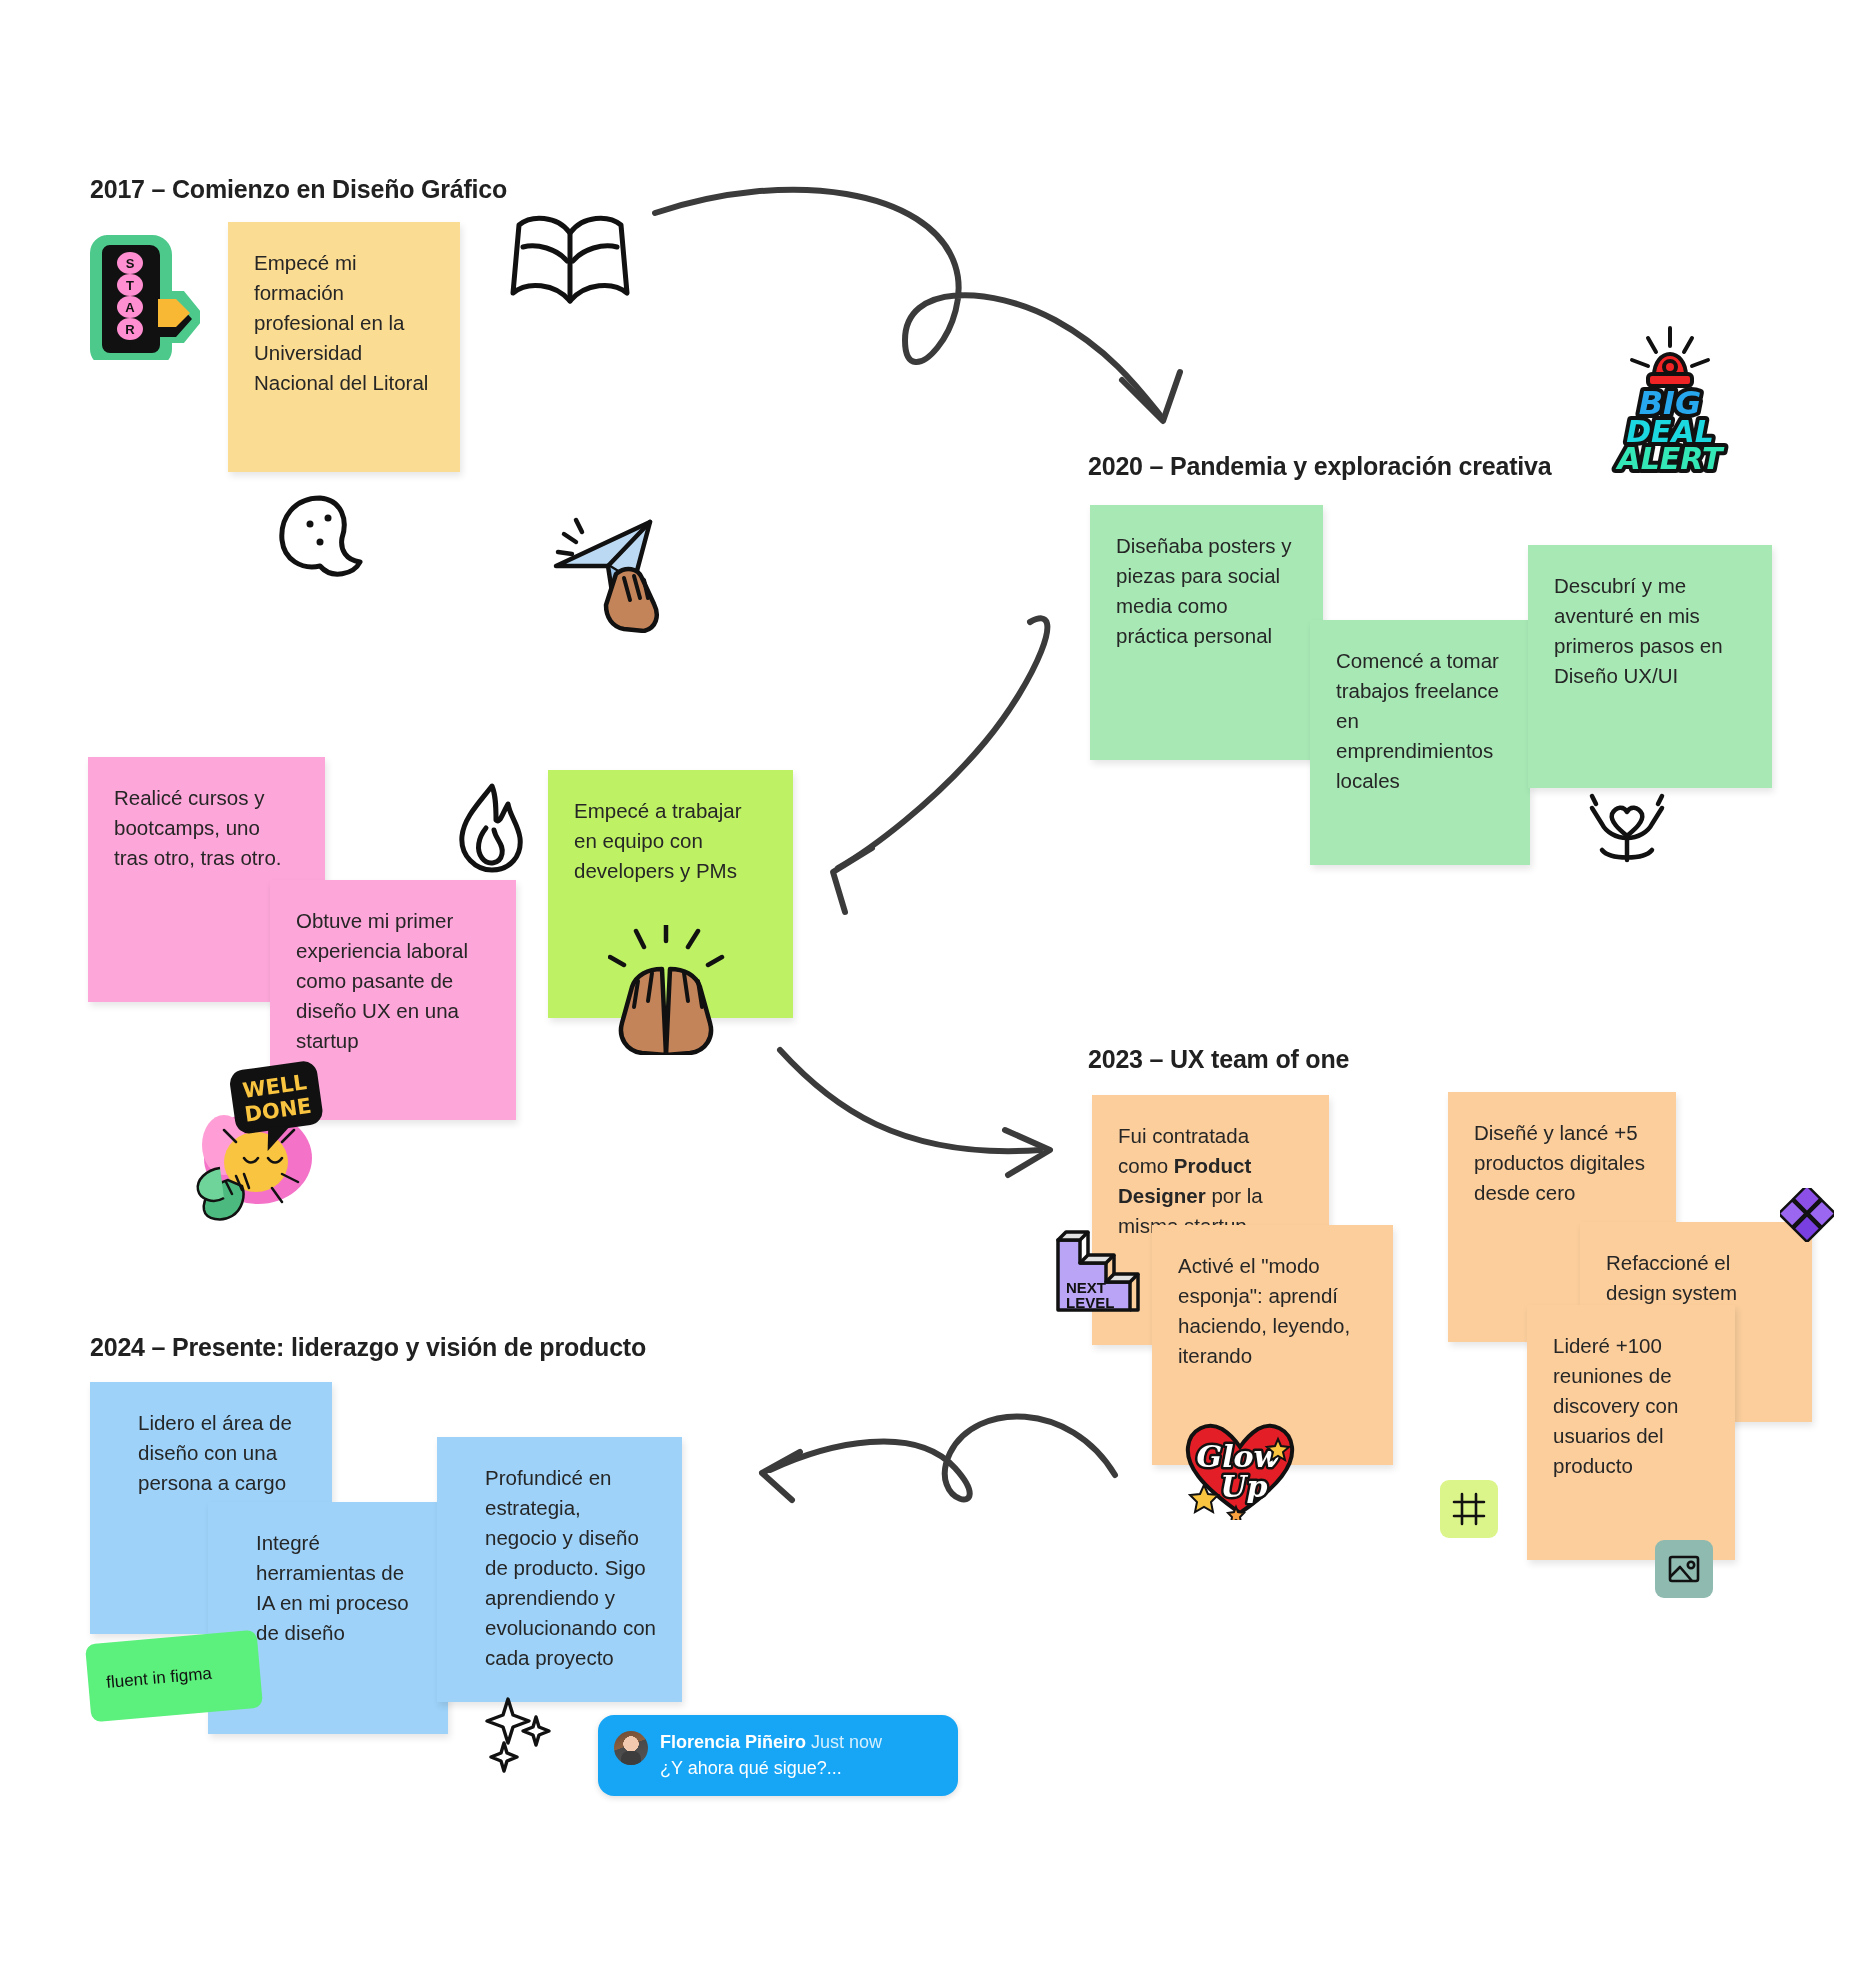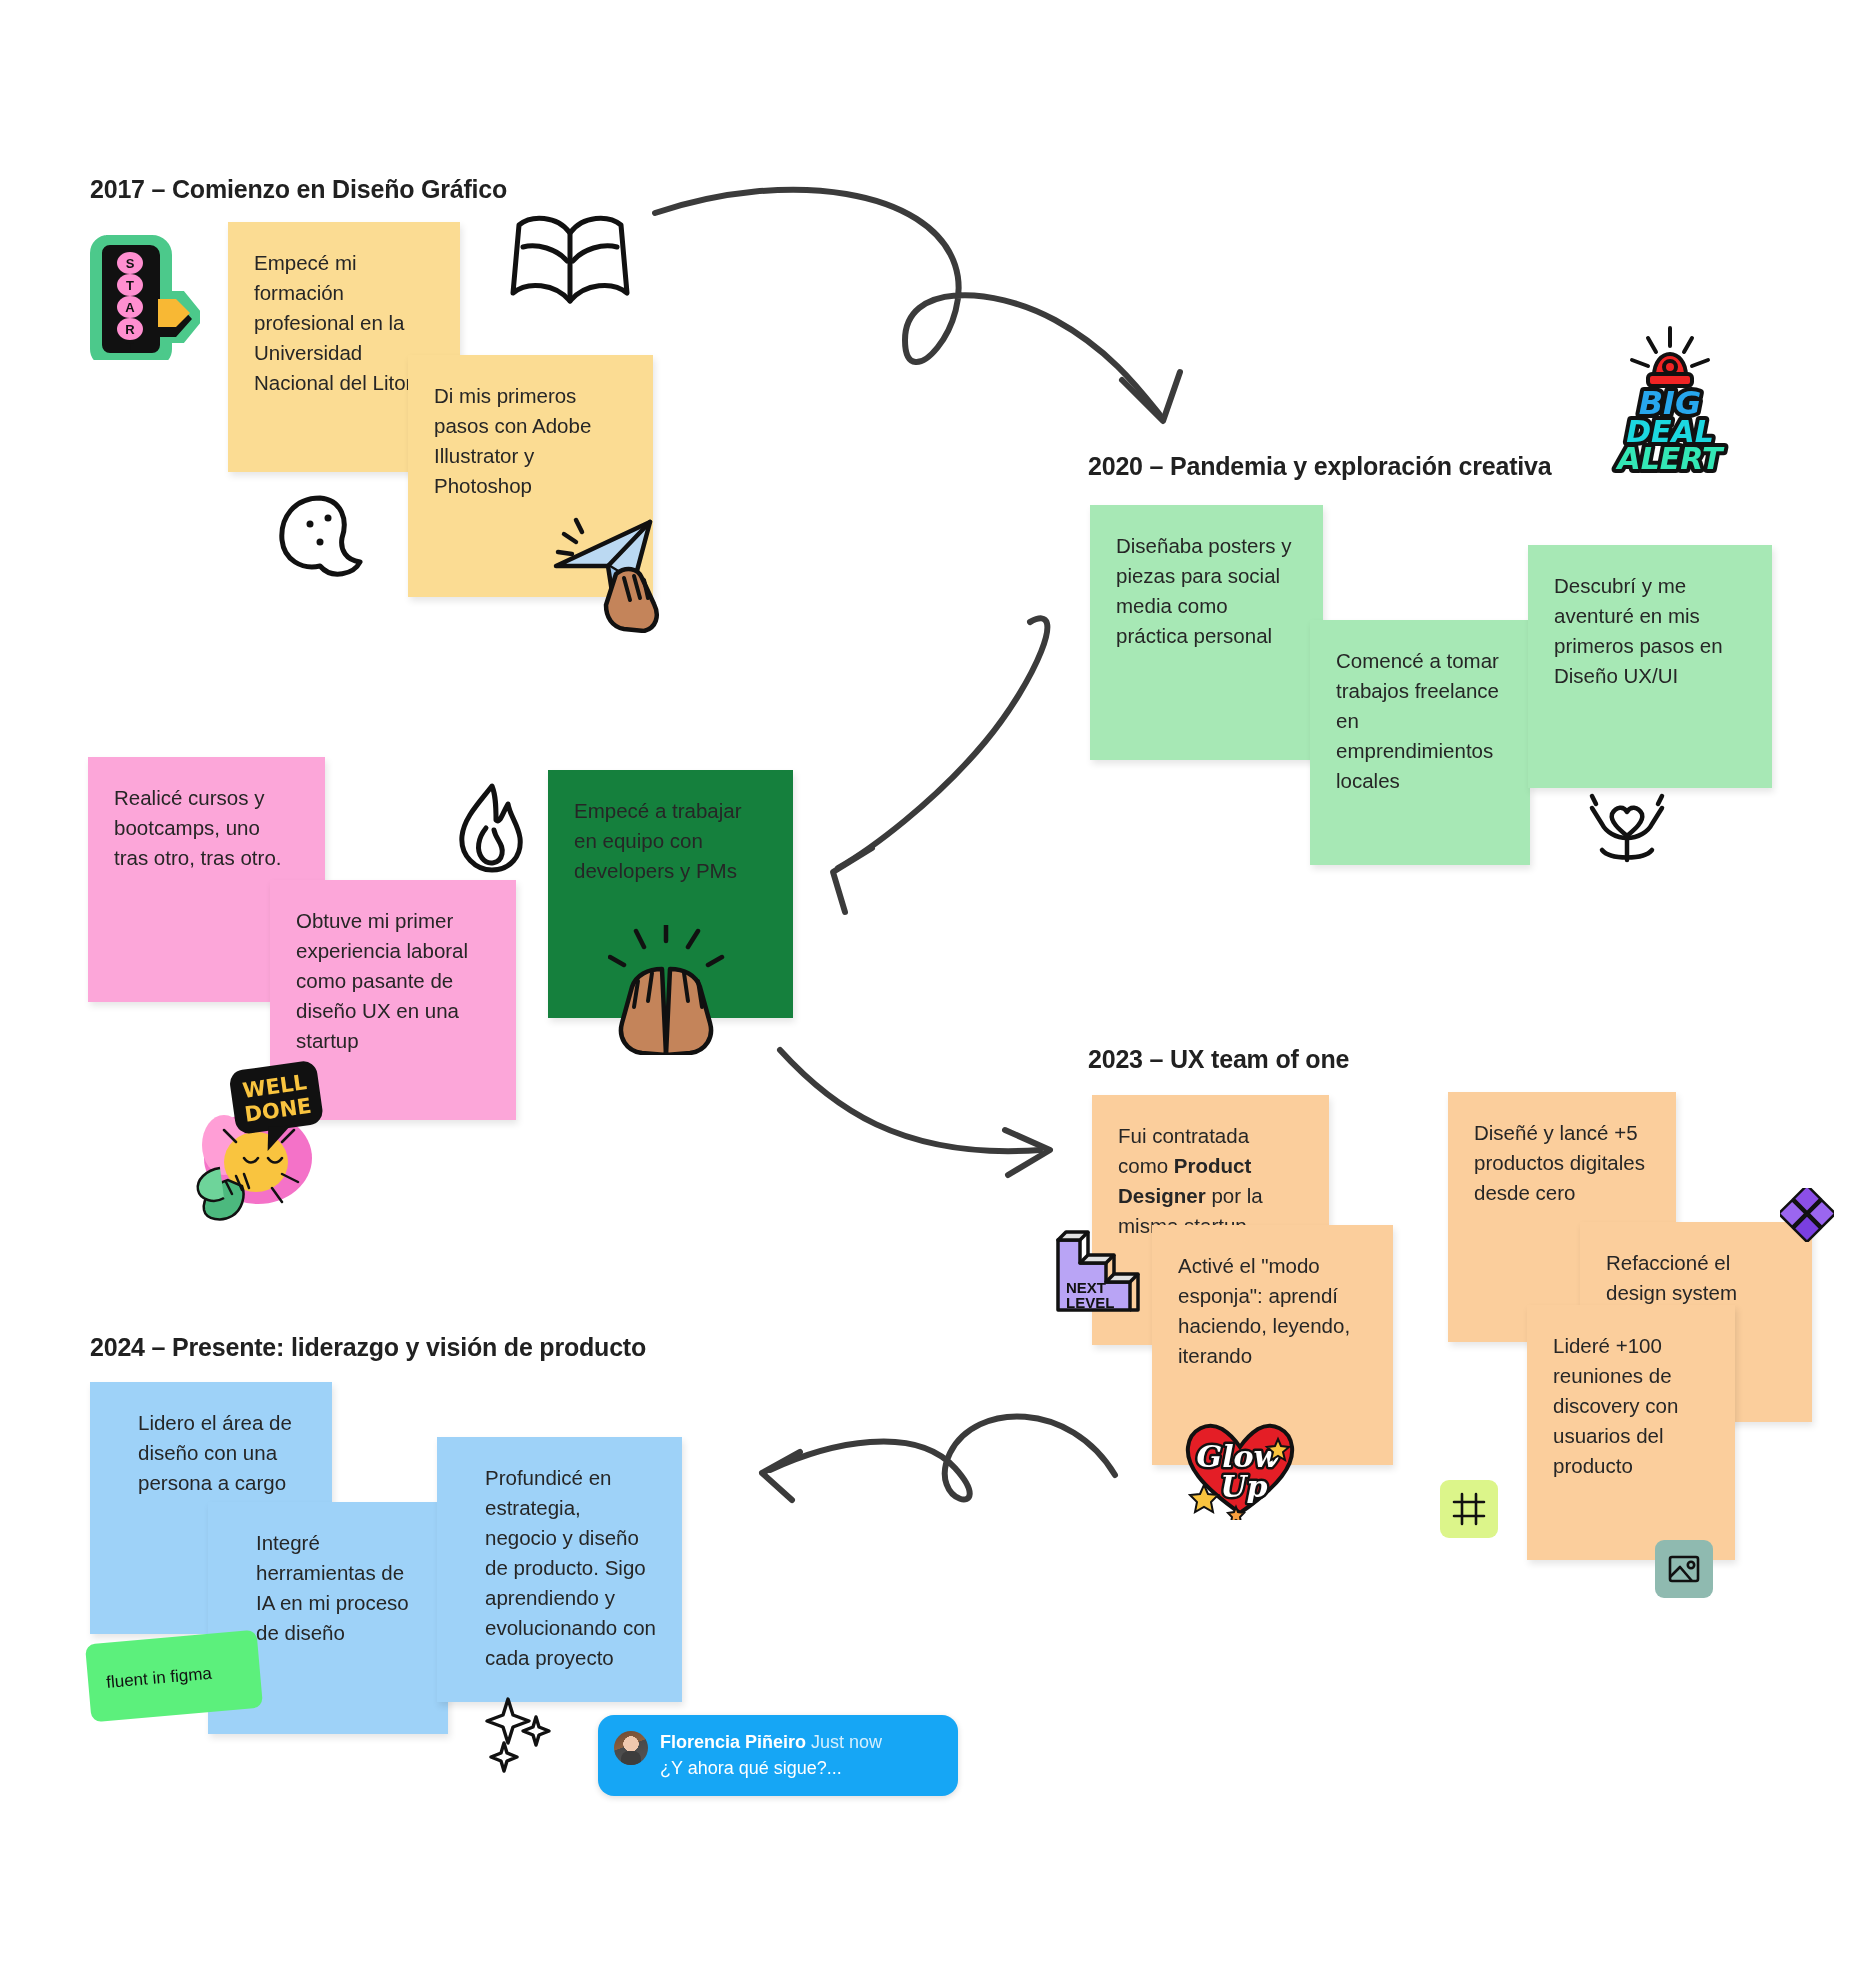--- a/index.html
+++ b/index.html
@@ -35,21 +35,21 @@
     padding: 26px 26px 20px 26px;
     font-size: 20.5px;
     line-height: 30px;
     color: #262626;
     box-shadow: 2px 4px 7px rgba(0,0,0,0.10);
   }
   .note b { font-weight: 700; }
   .note.yellow { background: #FBDC93; }
   .note.green  { background: #A7E8B5; }
   .note.pink   { background: #FCA6D9; }
-  .note.pink2  { background: #15803d; }
+  .note.pink2  { background: #bef264; }
   .note.orange { background: #FBCE9C; }
   .note.blue   { background: #9ED2F8; padding-left: 48px; }
 
   
   #arrows {
     position: absolute;
     left: 0; top: 0;
     width: 1876px; height: 1981px;
     pointer-events: none;
   }
@@ -160,23 +160,20 @@
           <text x="42" y="65">T</text>
         <text x="42" y="87">A</text>
           <text x="42" y="109">R</text>
       </g>
       <text x="42" y="126" fill="#111" font-family="Liberation Sans, sans-serif" font-size="12" font-weight="700" text-anchor="middle">T</text>
     </svg>
   </div>
 
   <div class="note yellow" style="left:228px; top:222px; width:232px; height:250px;">
     <span>Empecé mi formación profesional en la Universidad Nacional del Litoral</span>
-  </div>
-  <div class="note yellow" style="left:408px; top:355px; width:245px; height:242px;">
-    <span>Di mis primeros pasos con Adobe Illustrator y Photoshop</span>
   </div>
 
   <div class="doodle" style="left:505px; top:205px;">
     <svg width="130" height="110" viewBox="0 0 130 110" fill="none" stroke="#111" stroke-width="5" stroke-linejoin="round" stroke-linecap="round">
       <path d="M65 28 C52 10 26 10 14 20 L8 88 C22 76 50 78 65 96 C80 78 108 76 122 88 L116 20 C104 10 78 10 65 28 Z"></path>
       <path d="M65 28 L65 96"></path>
       <path d="M18 42 C32 38 52 44 62 56"></path>
       <path d="M112 42 C98 38 78 44 68 56"></path>
     </svg>
   </div>

